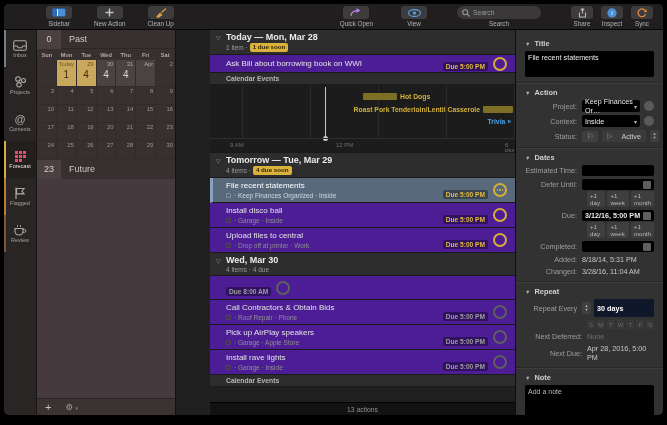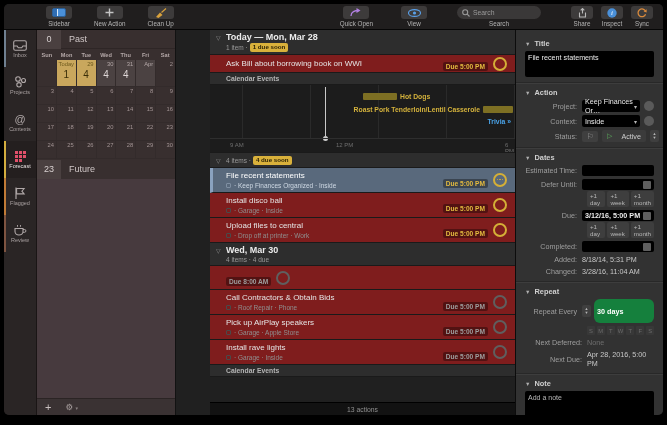--- a/index.html
+++ b/index.html
@@ -57,21 +57,21 @@
 
   
   .main { width:340px; flex:none; background:#202020; display:flex; flex-direction:column; border-left:1px solid #121212;padding-left:34px; }
   .group-h { background:#2d2d2d; border-bottom:1px solid #1a1a1a; padding:2px 6px 2px 16px; position:relative; }
   .group-h .tri { position:absolute; left:6px; top:4px; font-size:6px; color:#8a8a8a; }
   .group-title { font-size:9px; font-weight:bold; color:#ececec; line-height:1.15; }
   .group-meta { font-size:6.5px; color:#9a9a9a; margin-top:1px; display:flex; align-items:center; gap:2px; }
   .badge-due { background:#d9b13b; color:#2e2405; font-weight:bold; font-size:6.2px; border-radius:2px; padding:0 3px; line-height:1.4; }
   .subhead { background:#2d2d2d; border-bottom:1px solid #1a1a1a; padding:2px 6px 2px 16px; font-size:6.8px; font-weight:bold; color:#b5b5b5; }
 
-  .task { background:#7f1d1d; border-bottom:1px solid #1a1a1a; padding:3px 8px 3px 16px; display:flex; align-items:center; }
+  .task { background:#4c1d95; border-bottom:1px solid #1a1a1a; padding:3px 8px 3px 16px; display:flex; align-items:center; }
   .task .tmain { flex:1; min-width:0; }
   .ttl { font-size:8px; color:#e4e4e4; white-space:nowrap; }
   .tdet { margin-top:2px; display:flex; align-items:center; gap:3px; font-size:6.5px; color:#8f8f8f; }
   .tdet .chk { width:5px; height:5px; border:1px solid #4a4a4a; border-radius:1px; flex:none; }
   .tright { display:flex; align-items:center; gap:5px; flex:none; }
   .duepill { background:rgba(0,0,0,0.35); border-radius:2px; padding:1px 3px; font-size:6.6px; font-weight:bold; color:#e3bb3f; align-self:flex-end; margin-top:8px; }
   .circ { width:14px; height:14px; border:2px solid #d4af37; border-radius:50%; flex:none; display:flex; align-items:center; justify-content:center; gap:1px; }
   .circ i { width:1.5px; height:1.5px; background:transparent; border-radius:50%; }
   .task.gray .duepill { color:#9e9e9e; }
   .task.gray .circ { border-color:#5f5f5f; }
@@ -114,21 +114,21 @@
   .stepper i { font-style:normal; font-size:4px; color:#b5b5b5; }
   .field { flex:1; background:#000; border-radius:2px; height:11px; display:flex; align-items:center; padding:0 3px; color:#ececec; }
   .field .calic { width:8px; height:8px; background:#5f5f5f; border-radius:1px; margin-left:auto; flex:none; }
   .qbrow { display:flex; gap:2px; margin:1px 0 3px 62px; }
   .qb { background:#3e3e3e; border-radius:2px; padding:1px 3px; font-size:6.2px; color:#b8b8b8; }
   .val { color:#c8c8c8; }
   .val.dim { color:#6e6e6e; }
   .wdrow { display:flex; gap:2px; margin:1px 0 2px 62px; }
   .wd { width:9px; height:9px; display:flex; align-items:center; justify-content:center; font-size:5.8px; color:#6a6a6a; background:#383838; border-radius:1px; }
   .notebox { background:#000; border-radius:2px; height:62px; padding:3px; color:#b8b8b8; font-size:7px; margin-top:2px; }
-  .repfield { flex:1; background:#15803d; border-radius:6px; height:24px; display:flex; align-items:center; padding:0 3px; color:#fff; font-weight:bold; }
+  .repfield { flex:1; background:#0f172a; border-radius:0; height:18px; display:flex; align-items:center; padding:0 3px; color:#fff; font-weight:bold; }
 </style>
 </head>
 <body>
 
 <div class="window">
 
   <div class="toolbar">
     <div class="tb-item">
       <div class="tb-btn">
         <svg class="ticon" width="14" height="9">
@@ -465,20 +465,21 @@
           </div>
         <div class="axis">
           <span style="left:20px;">9 AM</span>
           <span style="left:126px;">12 PM</span>
           <span style="left:295px;">6 PM</span>
         </div>
       </div>
 
       <div class="group-h">
         <span class="tri">▽</span>
+        <div class="group-title">Tomorrow — Tue, Mar 29</div>
         <div class="group-meta">
             <span>4 items ·</span>
             <span class="badge-due">4 due soon</span>
           </div>
       </div>
 
       <div class="task selected">
         <div class="tmain">
           <div class="ttl">File recent statements</div>
           <div class="tdet">

